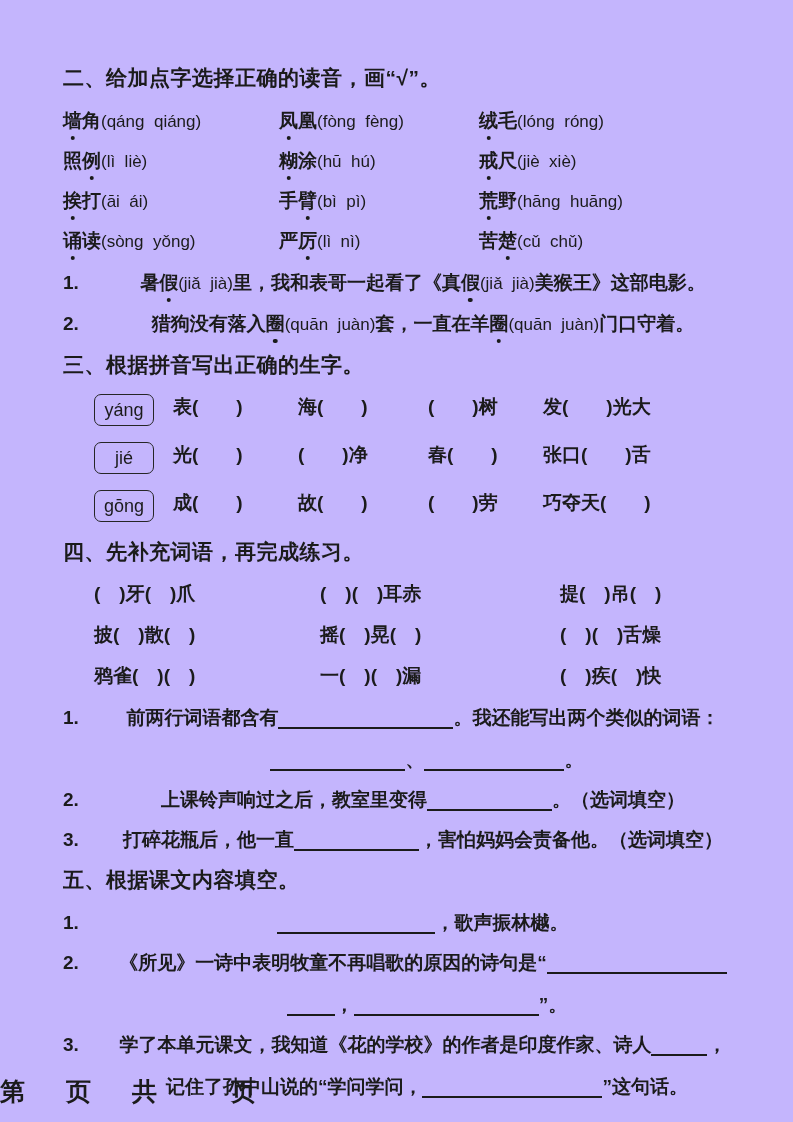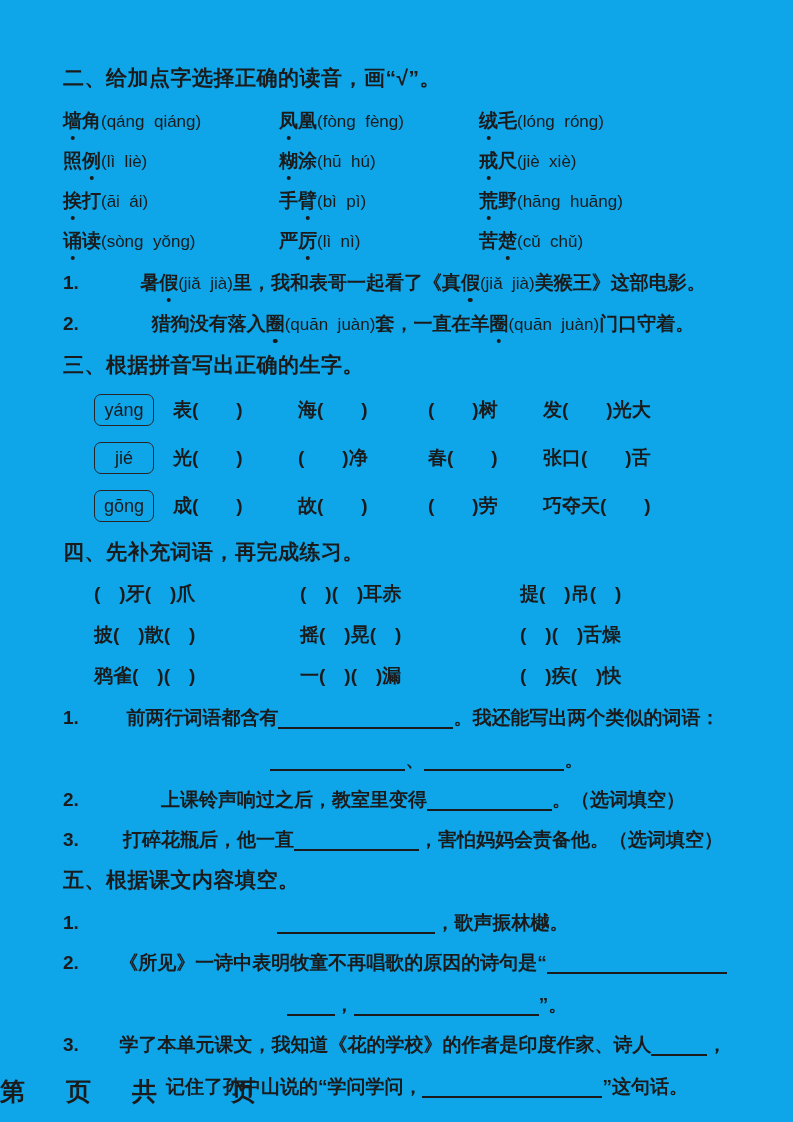--- a/index.html
+++ b/index.html
@@ -1,17 +1,17 @@
 <!DOCTYPE html>
 <html><head>
 <meta charset="utf-8">
 <style>
   html,body { margin:0; padding:0; background:#ffffff; }
   .page {
-    width:793px; height:1122px; background:#0ea5e9; position:relative;
+    width:793px; height:1122px; background:#c4b5fd; position:relative;
     font-family:"Liberation Sans", sans-serif; color:#1b1b1b; overflow:hidden;
     margin:0 auto;
   }
   .content { padding:64px 30px 0 63px; }
   .sec-title { font-size:21px; font-weight:700; margin:0 0 15px 0; letter-spacing:0.5px; }
   .sec { margin:0; }
   .sec + .sec { margin-top:4px; }
 
   
   .grid2 { display:grid; grid-template-columns:216px 200px 1fr; margin-bottom:2px; }
@@ -29,33 +29,33 @@
 
   
   .item { display:flex; align-items:flex-start; margin-bottom:13px; }
   .item .num { font-weight:700; font-size:19px; line-height:27px; margin-right:4px; flex:0 0 auto; }
   .item .lines { flex:1 1 auto; min-width:0; }
   .line { line-height:27px; font-size:19px; white-space:nowrap;text-align:center; }
   .line + .line { margin-top:15px; }
   .line.cont { margin-left:8px; }
 
   
-  .s3row { display:flex; align-items:center; margin:0 0 16px 31px; font-size:19px; font-weight:600; white-space:nowrap; }
+  .s3row { display:flex; align-items:flex-start; margin:0 0 16px 31px; font-size:19px; font-weight:600; white-space:nowrap; }
   .pybox {
     width:58px; height:30px; border:1.6px solid #262626; border-radius:7px;
     display:flex; align-items:center; justify-content:center;
     font-size:18px; font-weight:400; margin-right:19px; flex:0 0 auto;
   }
   .s3cell { display:inline-block; }
   .s3cell:nth-of-type(2) { width:125px; }
   .s3cell:nth-of-type(3) { width:130px; }
   .s3cell:nth-of-type(4) { width:115px; }
 
   
-  .s4row { display:grid; grid-template-columns:206px 220px 1fr; margin:0 0 15px 31px; font-size:19px; font-weight:600; white-space:nowrap; }
+  .s4row { display:grid; grid-template-columns:206px 220px 1fr; margin:0 0 15px 31px; font-size:19px; font-weight:600; white-space:nowrap;gap:20px; }
 
   .footer {
     position:absolute; left:0; right:5px; bottom:14px; text-align:left;
     font-size:25px; font-weight:600; letter-spacing:8px;
   }
 </style>
 </head>
 <body>
 
 <div class="page">

